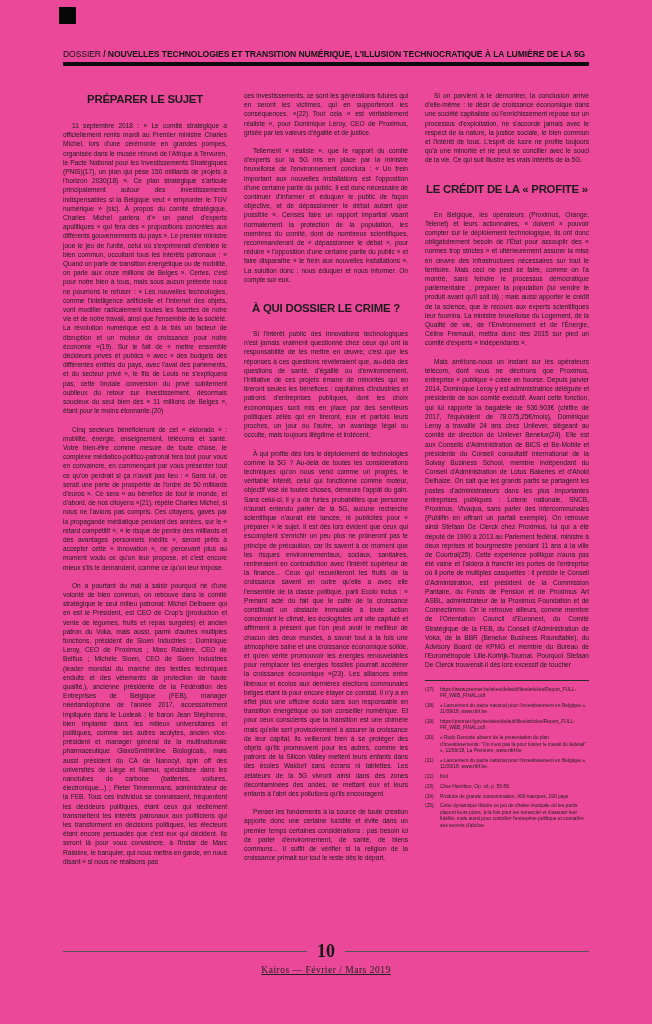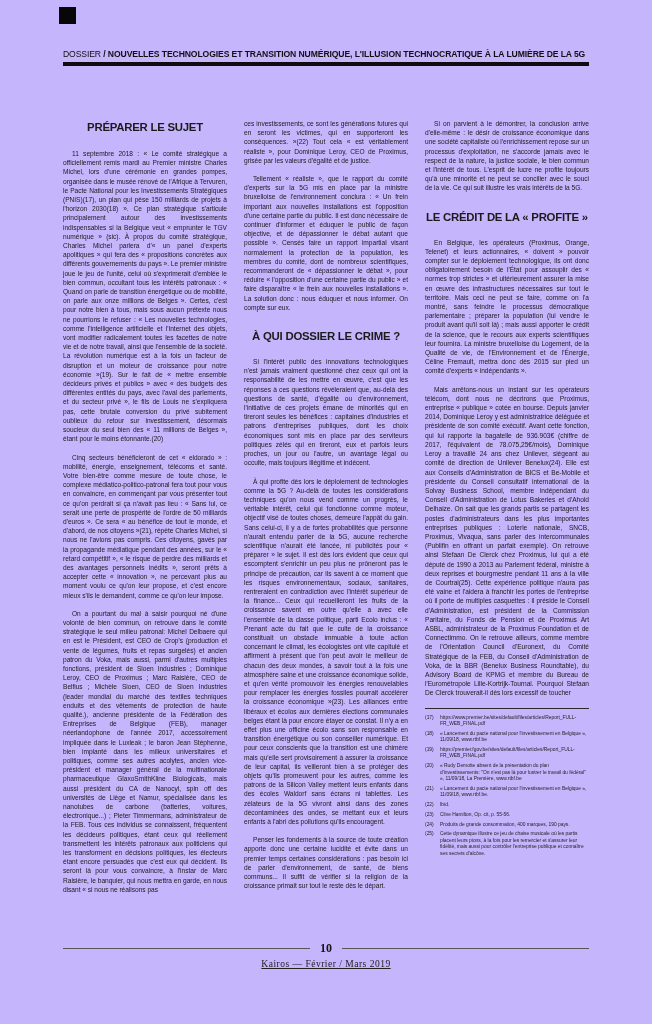--- a/index.html
+++ b/index.html
@@ -1,31 +1,31 @@
 <!DOCTYPE html>
 <html><head>
 <meta charset="utf-8">
 <style>
   html,body { margin:0; padding:0; background:#d9d9d9; }
   .page {
     position:relative; width:652px; height:1024px; margin:0 auto;
-    background:#c4b5fd; color:#1b1b1b; overflow:hidden;
+    background:#ec4899; color:#1b1b1b; overflow:hidden;
     font-family:"Liberation Sans", sans-serif;
   }
   .corner-mark { position:absolute; left:59px; top:7px; width:17px; height:17px; background:#070707; }
 
   .masthead { position:absolute; left:63px; top:49px; width:526px; }
   .masthead-line { font-size:8.6px; letter-spacing:-0.1px; white-space:nowrap; color:#111; }
   .kicker { font-weight:400; }
   .sep, .headline { font-weight:700; }
   .thick-rule { margin-top:3px; height:4px; background:#0d0d0d; }
 
   .columns {
     position:absolute; left:63px; top:91px; width:526px; height:849px;
-    display:flex; gap:17px; overflow:hidden;margin-top:28px;
+    display:flex; gap:17px; overflow:hidden;
   }
   .col { flex:1 1 0; min-width:0; }
 
   .col-heading {
     font-size:11.4px; font-weight:700; text-align:center;
     letter-spacing:-0.25px; margin:18px 0 15px; white-space:nowrap;
   }
   .col-heading.first { margin-top:2px; margin-bottom:16px; }
 
   .body-para {
@@ -36,21 +36,21 @@
 
   .footnotes { margin-top:10px; }
   .fn-rule { border-top:1px solid #2a2a2a; width:100%; margin-bottom:6px; }
   .footnote { display:flex; font-size:4.9px; line-height:6.4px; margin-bottom:3.4px; color:#1f1f1f; }
   .fn-num { flex:0 0 15px; }
   .fn-text { flex:1; overflow-wrap:anywhere; }
 
   .footer { position:absolute; left:63px; top:941px; width:526px; }
   .pagenum-row { display:flex; align-items:center; gap:10px; }
   .frule { flex:1; border-top:1px solid #555; }
-  .pagenum { font-family:"Liberation Serif", serif; font-weight:700; font-size:12px; color:#151515; }
+  .pagenum { font-family:"Liberation Serif", serif; font-weight:700; font-size:18px; color:#151515; }
   .journal {
     font-family:"Liberation Serif", serif; font-size:9.5px; text-align:center;
     margin-top:3px; letter-spacing:0.5px; color:#222;text-decoration:underline;
   }
 </style>
 </head>
 <body>
 
 <div class="page">
 

